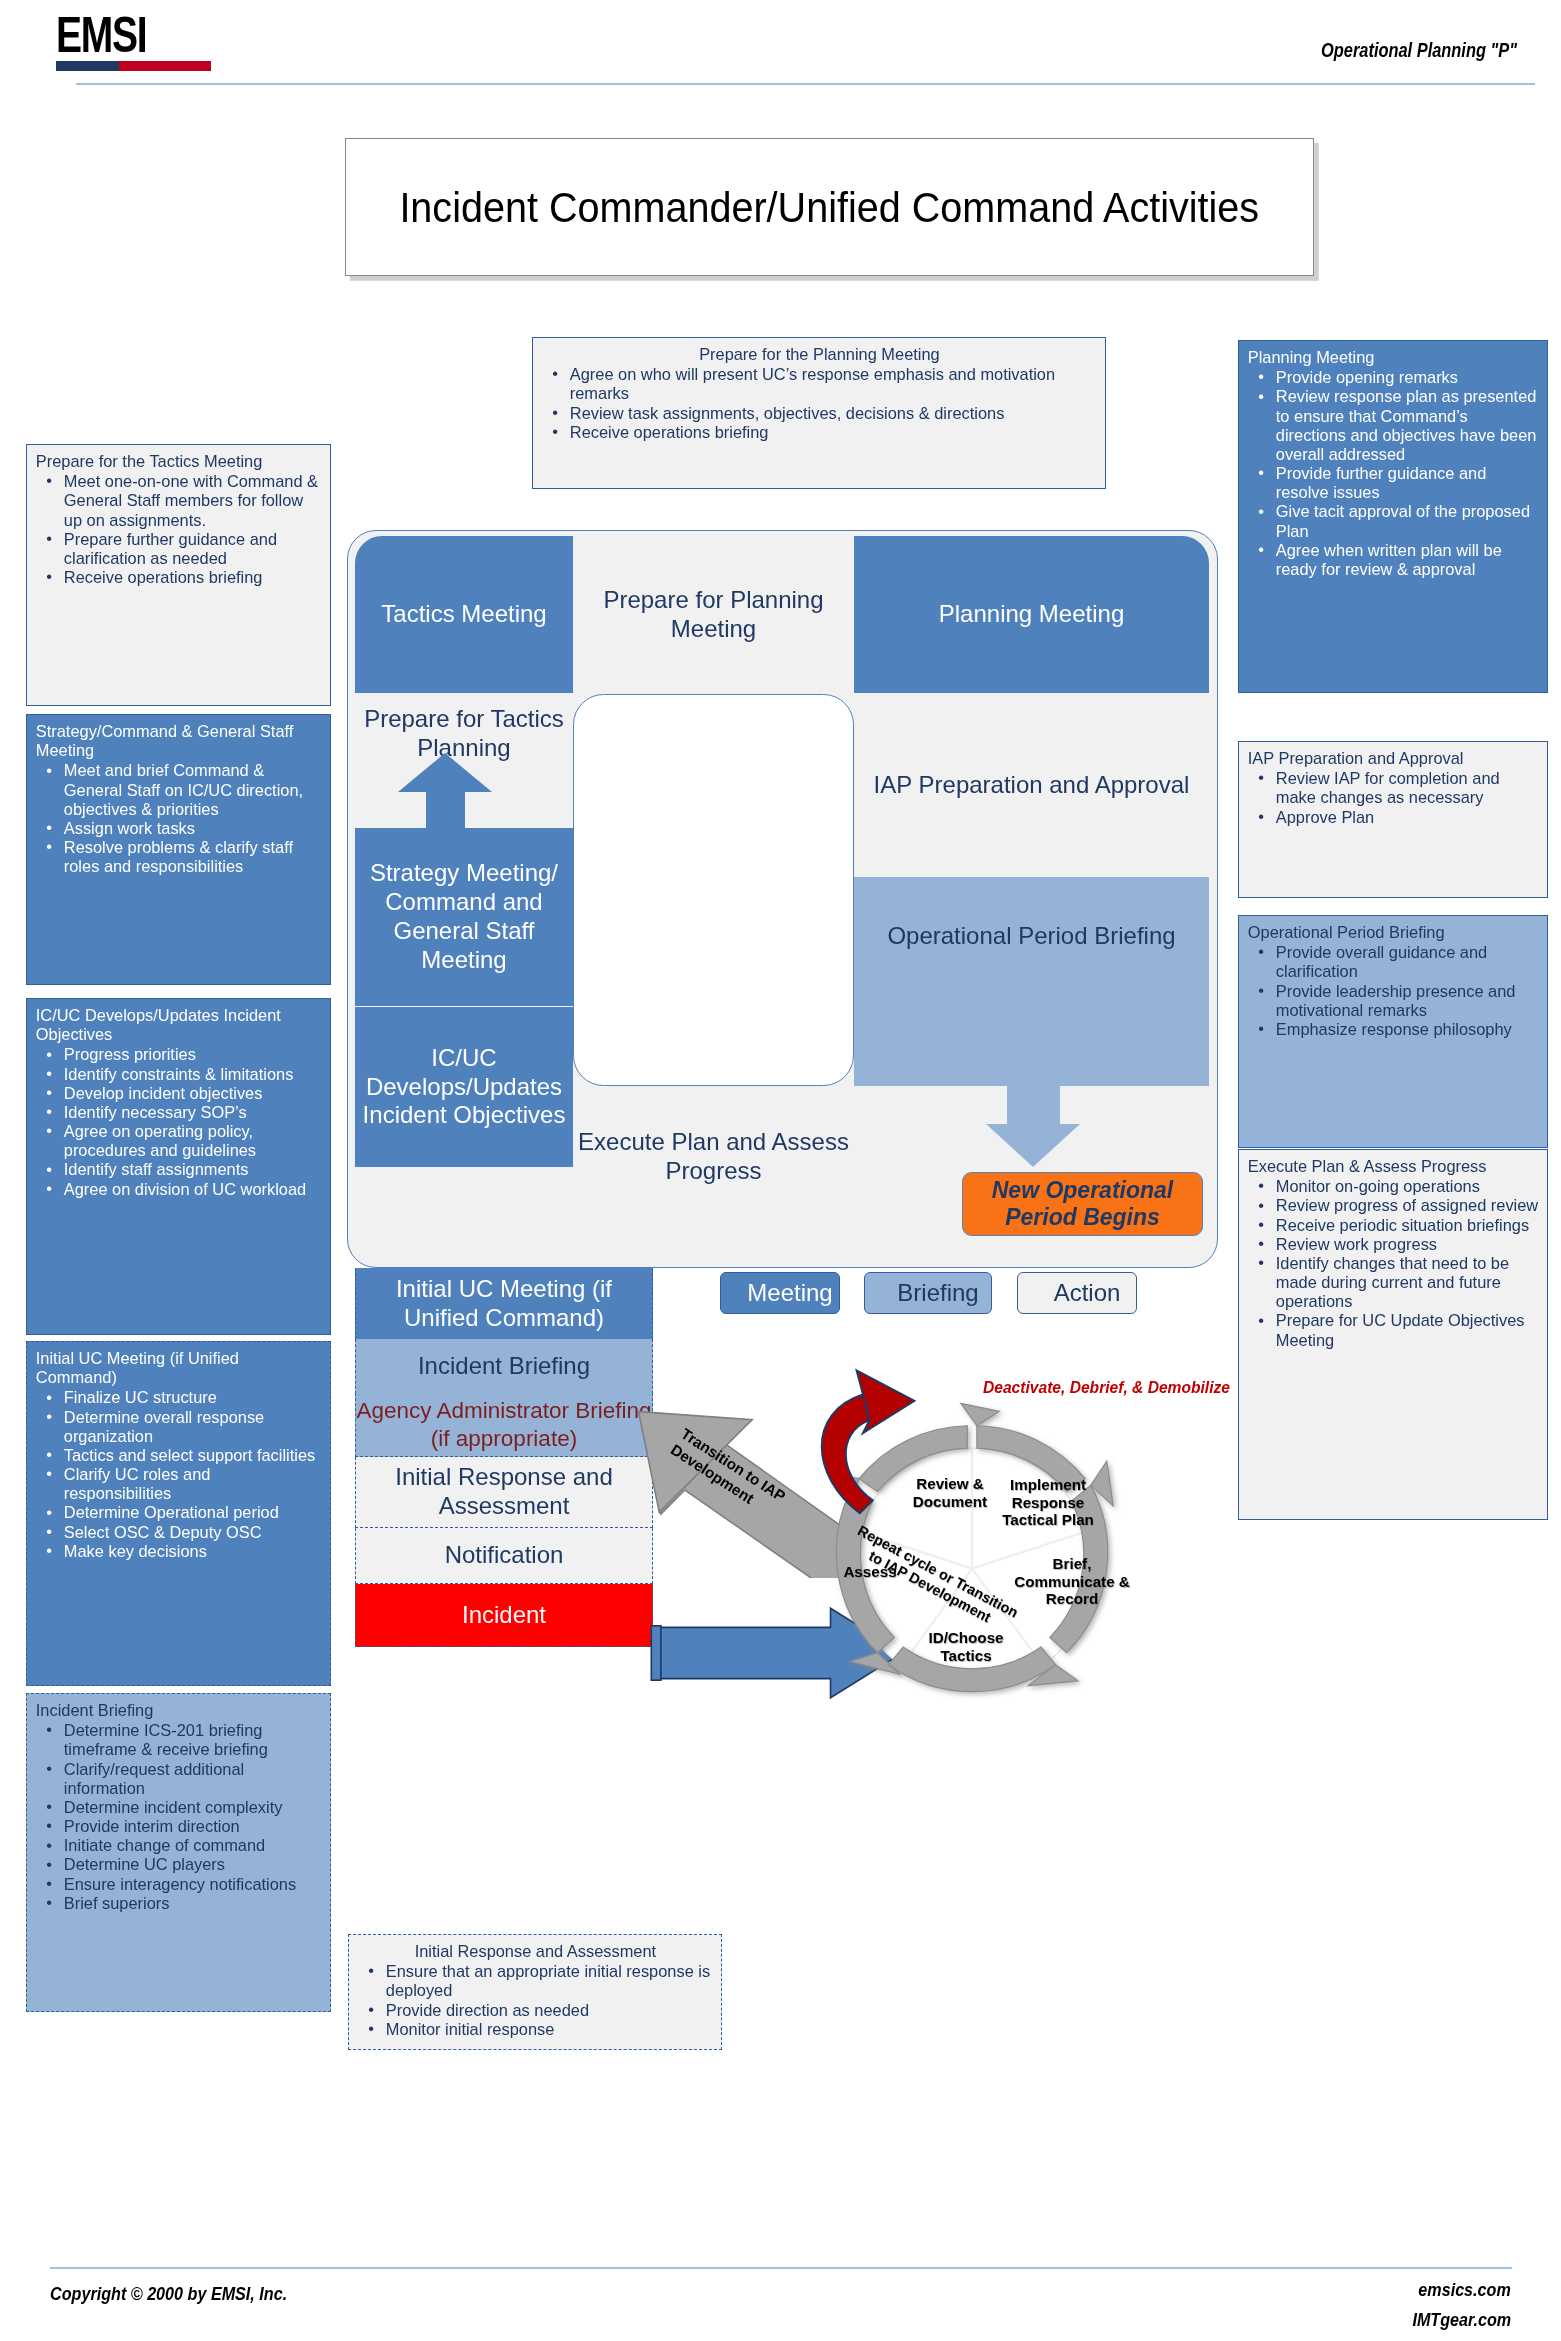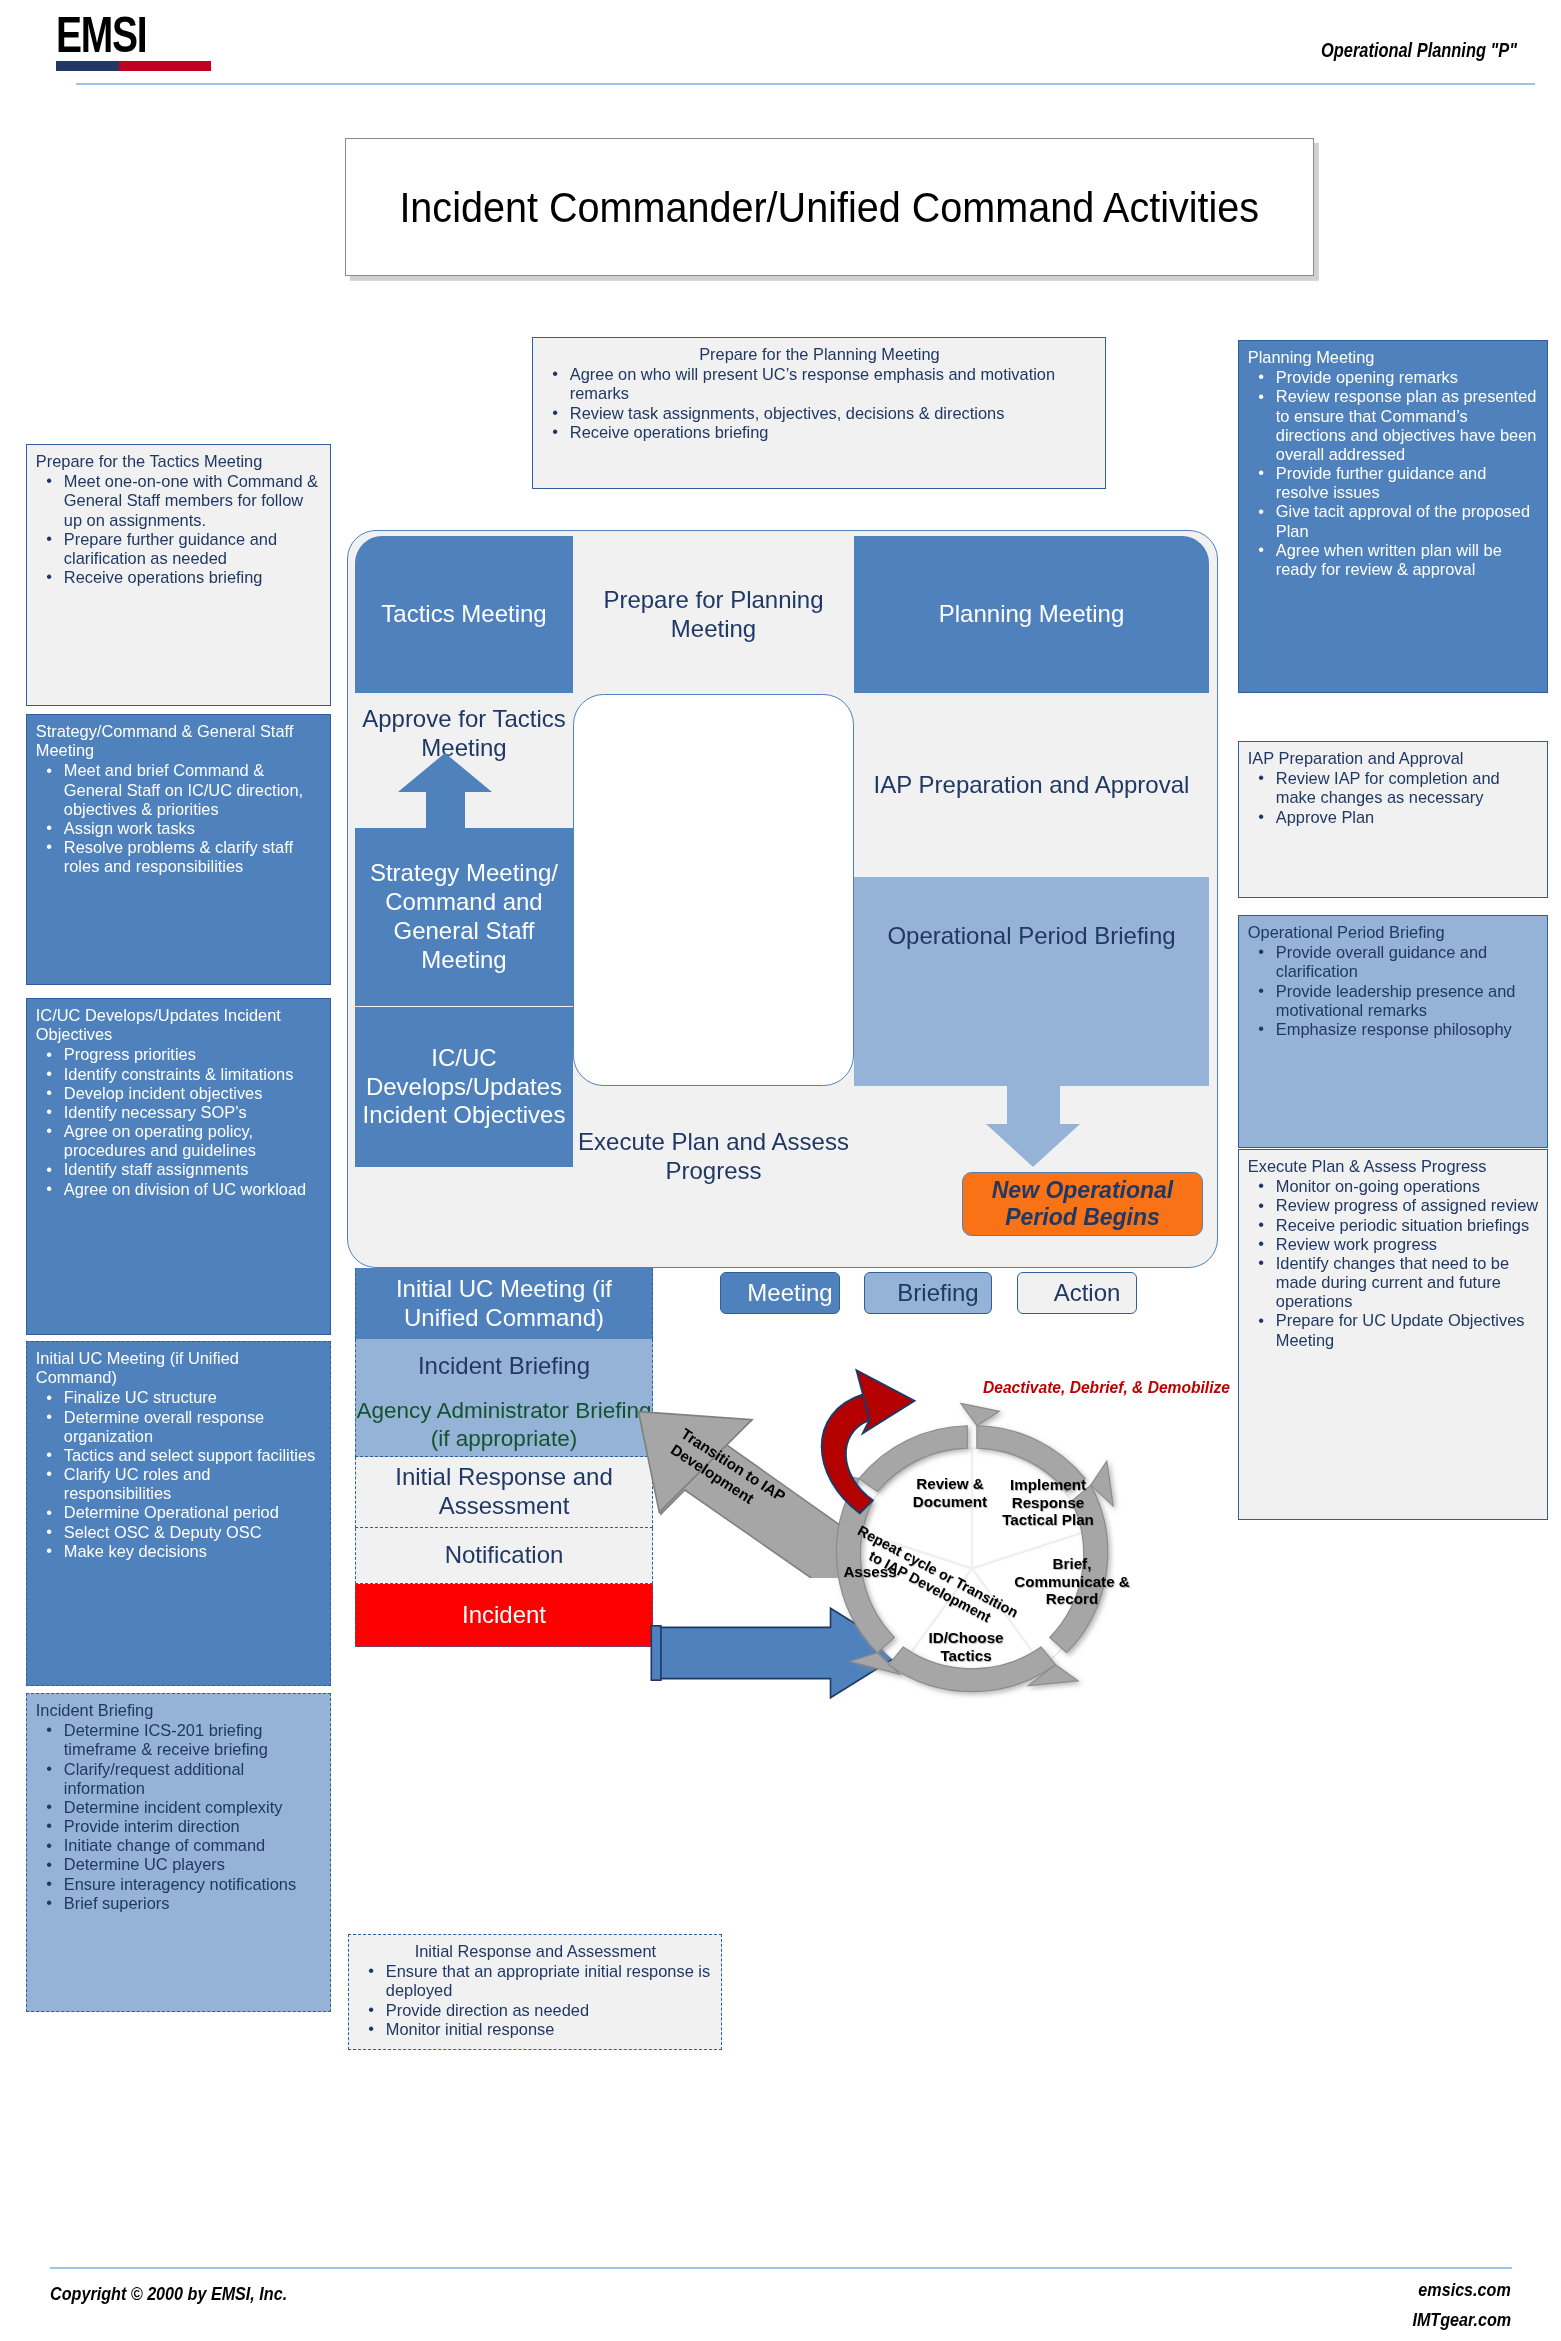--- a/index.html
+++ b/index.html
@@ -131,21 +131,21 @@
     background:#f97316;border:1.6px solid #4f81bd;border-radius:9.6px;
     font-style:italic;font-weight:bold;font-size:23px;line-height:1.18;color:#1f3864;
   }
 
   
   .stem{left:8px;width:298px;}
   #stem-initialuc{top:738px;height:71px;background:#4f81bd;color:#fff;
      border-left:1.6px dashed #2e5f9a;border-right:1.6px dashed #2e5f9a;}
   #stem-incbrief{top:809px;height:55px;background:#95b3d7;color:#1f3864;
      border:1.6px dashed #2e5f9a;border-top:none;}
-  #stem-agency{top:863px;height:64px;background:#95b3d7;color:#14532d;
+  #stem-agency{top:863px;height:64px;background:#95b3d7;color:#7f1d1d;
      border:1.6px dashed #2e5f9a;border-top:none;}
   #stem-initresp{top:927px;height:71px;background:#f1f1f1;color:#1f3864;
      border:1.6px dashed #2e5f9a;border-top:none;}
   #stem-notif{top:998px;height:56px;background:#f1f1f1;color:#1f3864;
      border:1.6px dashed #2e5f9a;border-top:none;}
   #stem-incident{top:1054px;height:63px;background:#ff0000;color:#fff;
      border:1.6px dashed #2e5f9a;border-top:none;}
 
   
   .legend-chip{height:42px;display:flex;align-items:center;justify-content:center;
@@ -319,21 +319,21 @@
 
 <div class="abs" id="p-diagram">
 
   <div class="abs" id="p-shell"></div>
 
   <div class="abs cell grey f30" id="cell-prep-planning">Prepare for Planning Meeting</div>
   <div class="abs cell blue f30" id="cell-tactics">Tactics Meeting</div>
   <div class="abs cell blue f30" id="cell-planning">Planning Meeting</div>
 
   <div class="abs cell grey f30" id="cell-prep-tactics" style="align-items:flex-start;padding-top:11.2px;">
-    <span>Approve for Tactics Meeting</span>
+    <span>Prepare for Tactics Planning</span>
   </div>
   <div class="abs cell blue f30" id="cell-strategy">Strategy Meeting/ Command and General Staff Meeting</div>
   <div class="abs cell blue f30" id="cell-icuc">IC/UC Develops/Updates Incident Objectives</div>
 
   <div class="abs cell grey f30" id="cell-iap">IAP Preparation and Approval</div>
   <div class="abs cell pale f30" id="cell-opbrief" style="align-items:flex-start;padding-top:45px;">
     <span>Operational Period Briefing</span>
   </div>
   <div class="abs cell grey f30" id="cell-execute">Execute Plan and Assess Progress</div>
 

